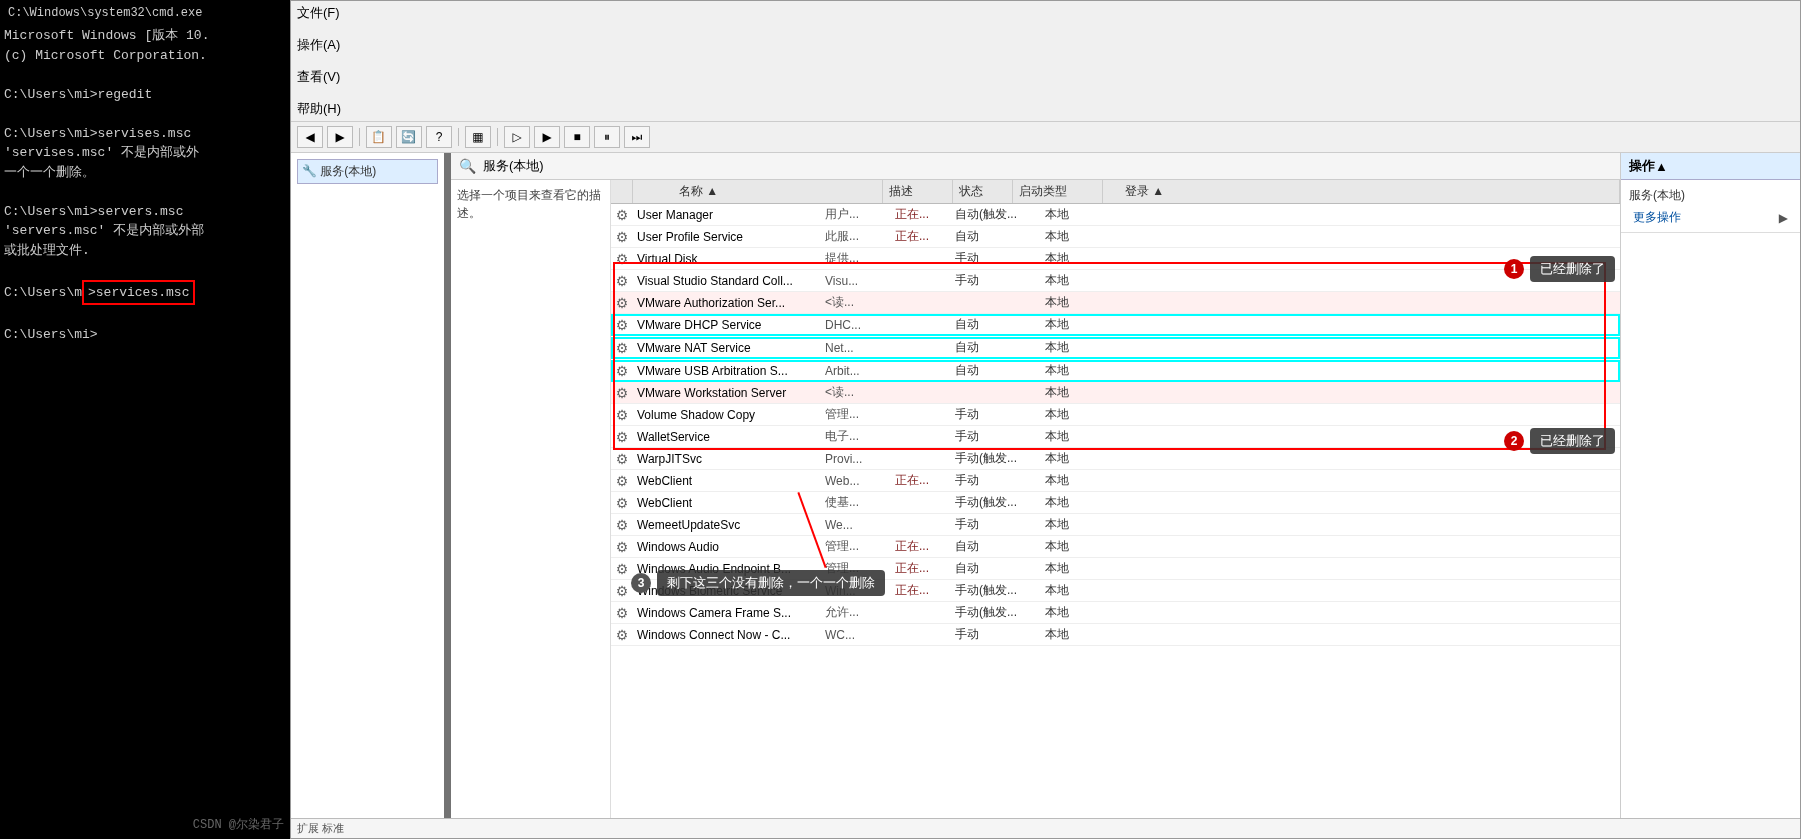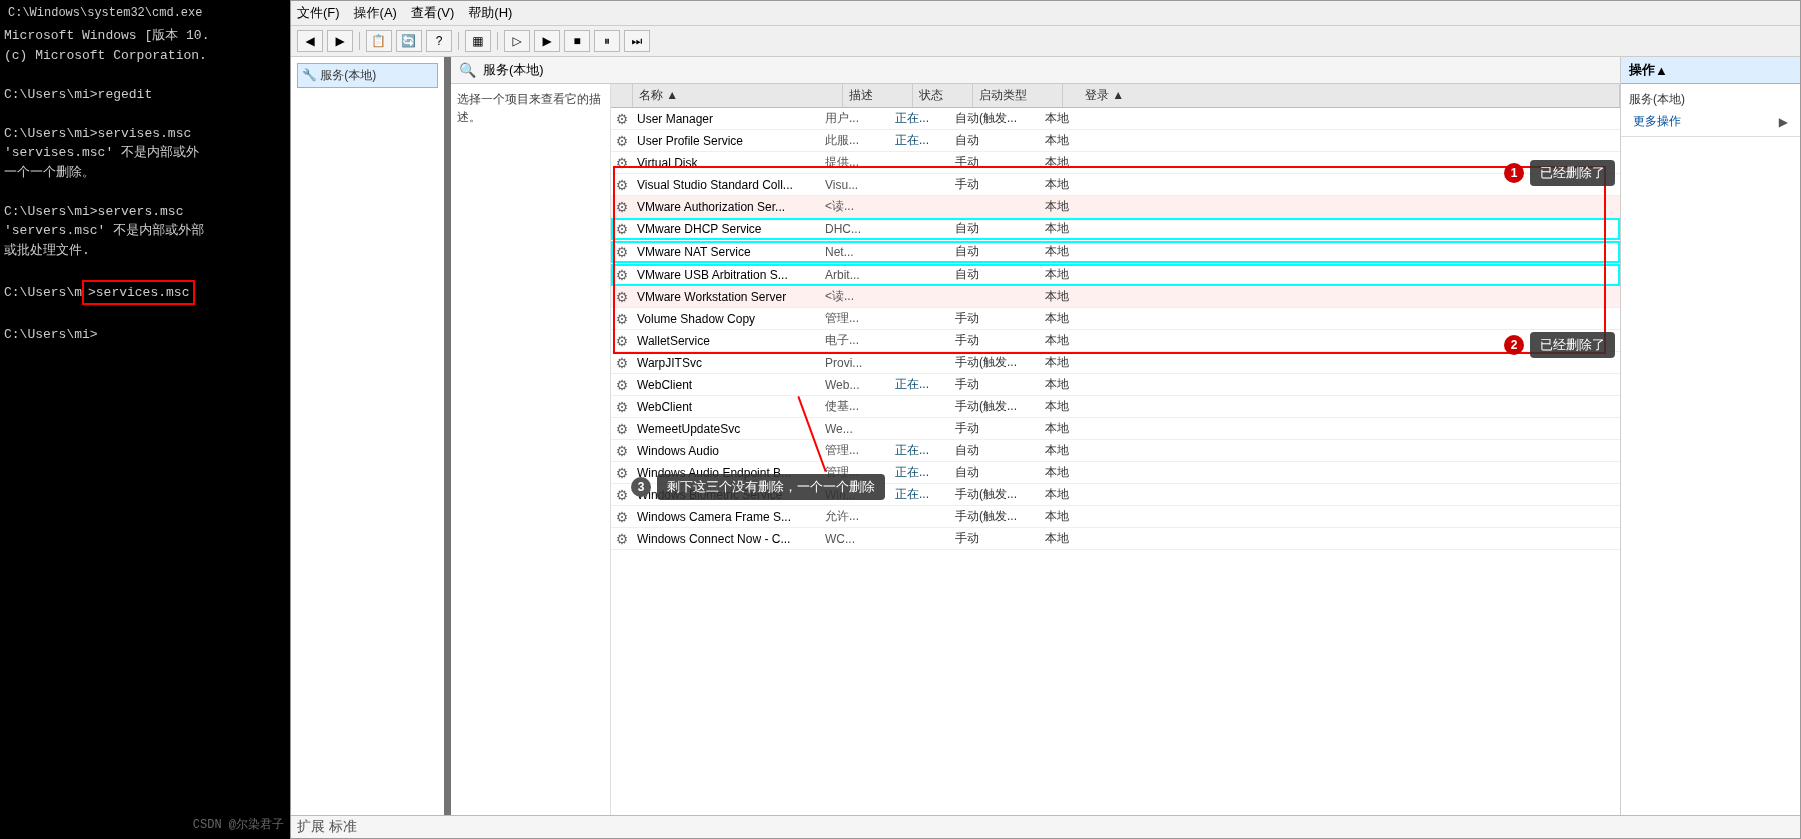--- a/index.html
+++ b/index.html
@@ -49,20 +49,21 @@
       background: #fff;
       border: 1px solid #999;
     }
     .mmc-menubar {
       background: #f0f0f0;
       border-bottom: 1px solid #ccc;
       padding: 3px 6px;
       font-size: 13px;
       display: flex;
       gap: 14px;
+      flex-direction: column;
     }
     .menu-item { cursor: pointer; }
 
     .mmc-toolbar {
       background: #f0f0f0;
       border-bottom: 1px solid #ccc;
       padding: 4px 6px;
       display: flex;
       align-items: center;
       gap: 4px;
@@ -147,40 +148,40 @@
       top: 0;
       z-index: 5;
     }
     .col-header {
       padding: 3px 6px;
       border-right: 1px solid #ccc;
       cursor: pointer;
       user-select: none;
       white-space: nowrap;
     }
-    .col-name { width: 210px; }
+    .col-name { width: 210px; margin-left: 40px; }
     .col-desc { width: 70px; }
     .col-status { width: 60px; }
     .col-startup { width: 90px; }
     .col-login { width: 80px; flex: 1; margin-left: 16px; }
 
     
     .service-row {
       display: flex;
       align-items: center;
       border-bottom: 1px solid #eee;
       font-size: 12px;
       min-height: 22px;
       cursor: pointer;
     }
 
     .svc-icon { width: 22px; display: flex; align-items: center; justify-content: center; font-size: 14px; color: #666; flex-shrink: 0; }
     .svc-name { width: 188px; padding: 2px 4px; overflow: hidden; text-overflow: ellipsis; white-space: nowrap; }
     .svc-desc { width: 70px; padding: 2px 4px; overflow: hidden; text-overflow: ellipsis; white-space: nowrap; color: #555; }
-    .svc-status { width: 60px; padding: 2px 4px; color: #0c4a6e; }
+    .svc-status { width: 60px; padding: 2px 4px; color: #7f1d1d; }
     .svc-startup { width: 90px; padding: 2px 4px; color: #333; }
     .svc-login { width: 80px; padding: 2px 4px; color: #333; flex: 1; }
 
     
     .badge {
       display: inline-flex;
       align-items: center;
       justify-content: center;
       width: 20px; height: 20px;
       border-radius: 50%;
@@ -238,21 +239,21 @@
     .arrow-right { margin-left: auto; color: #555; }
 
     
     .services-list-area::-webkit-scrollbar { width: 12px; }
     .services-list-area::-webkit-scrollbar-track { background: #f0f0f0; }
     .services-list-area::-webkit-scrollbar-thumb { background: #bbb; border: 2px solid #f0f0f0; }
 
     .status-bar {
       border-top: 1px solid #bbb;
       padding: 2px 6px;
-      font-size: 14px;
+      font-size: 11px;
       color: #555;
       background: #f5f5f5;
       display: flex;
       gap: 8px;
     }
 
     .desc-panel {
       width: 160px;
       padding: 6px;
       font-size: 12px;

